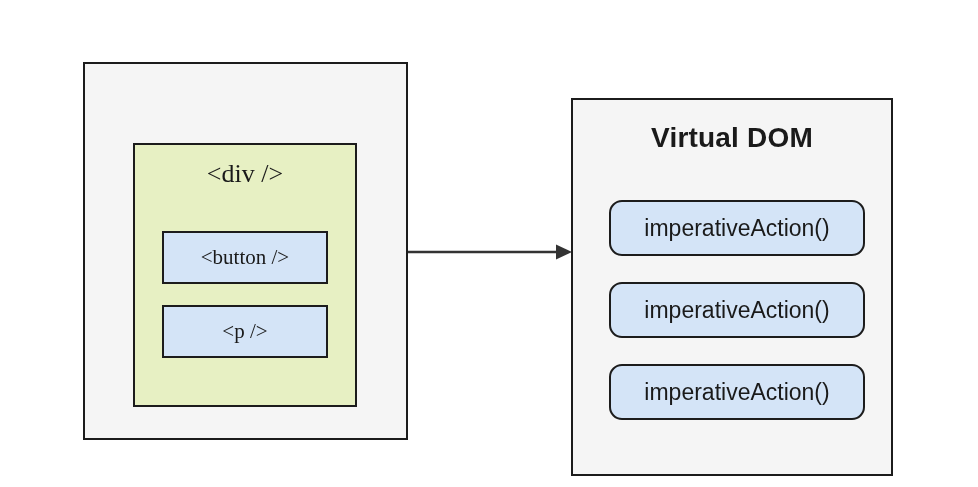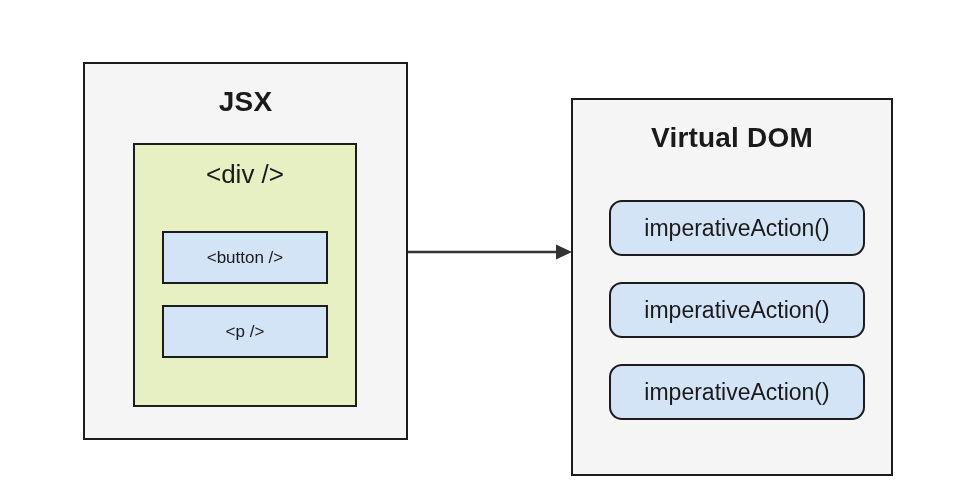--- a/index.html
+++ b/index.html
@@ -39,20 +39,21 @@
   }
   .div-node {
     position: absolute;
     left: 48px;
     top: 79px;
     width: 224px;
     height: 264px;
     background: var(--jsx-tree-bg, #e7f0c3);
     border: 2px solid var(--border, #1c1c1c);
     box-sizing: border-box;
+    font-family: Liberation Serif, serif;
   }
   .node-label {
     position: absolute;
     top: 14px;
     left: 0;
     right: 0;
     text-align: center;
     font-size: 26px;
     color: var(--text, #1a1a1a);
   }
@@ -60,21 +61,21 @@
     position: absolute;
     left: 27px;
     width: 166px;
     height: 53px;
     background: var(--node-bg, #d4e4f7);
     border: 2px solid var(--border, #1c1c1c);
     box-sizing: border-box;
     display: flex;
     align-items: center;
     justify-content: center;
-    font-size: 17px;
+    font-size: 21px;
     color: var(--text, #1a1a1a);
   }
   .child-button { top: 86px; }
   .child-p      { top: 160px; }
   .pill {
     position: absolute;
     left: 36px;
     width: 256px;
     height: 56px;
     background: var(--node-bg, #d4e4f7);
@@ -98,21 +99,20 @@
     height: 26px;
     display: block;
   }
 </style>
 </head>
 <body>
 
 <div class="canvas">
 
   <div class="panel panel-jsx">
-    <div class="panel-title">JSX</div>
 
     <div class="div-node">
       <div class="node-label">&lt;div /&gt;</div>
 
       <div class="child-node child-button">
         <span>&lt;button /&gt;</span>
       </div>
 
       <div class="child-node child-p">
         <span>&lt;p /&gt;</span>

